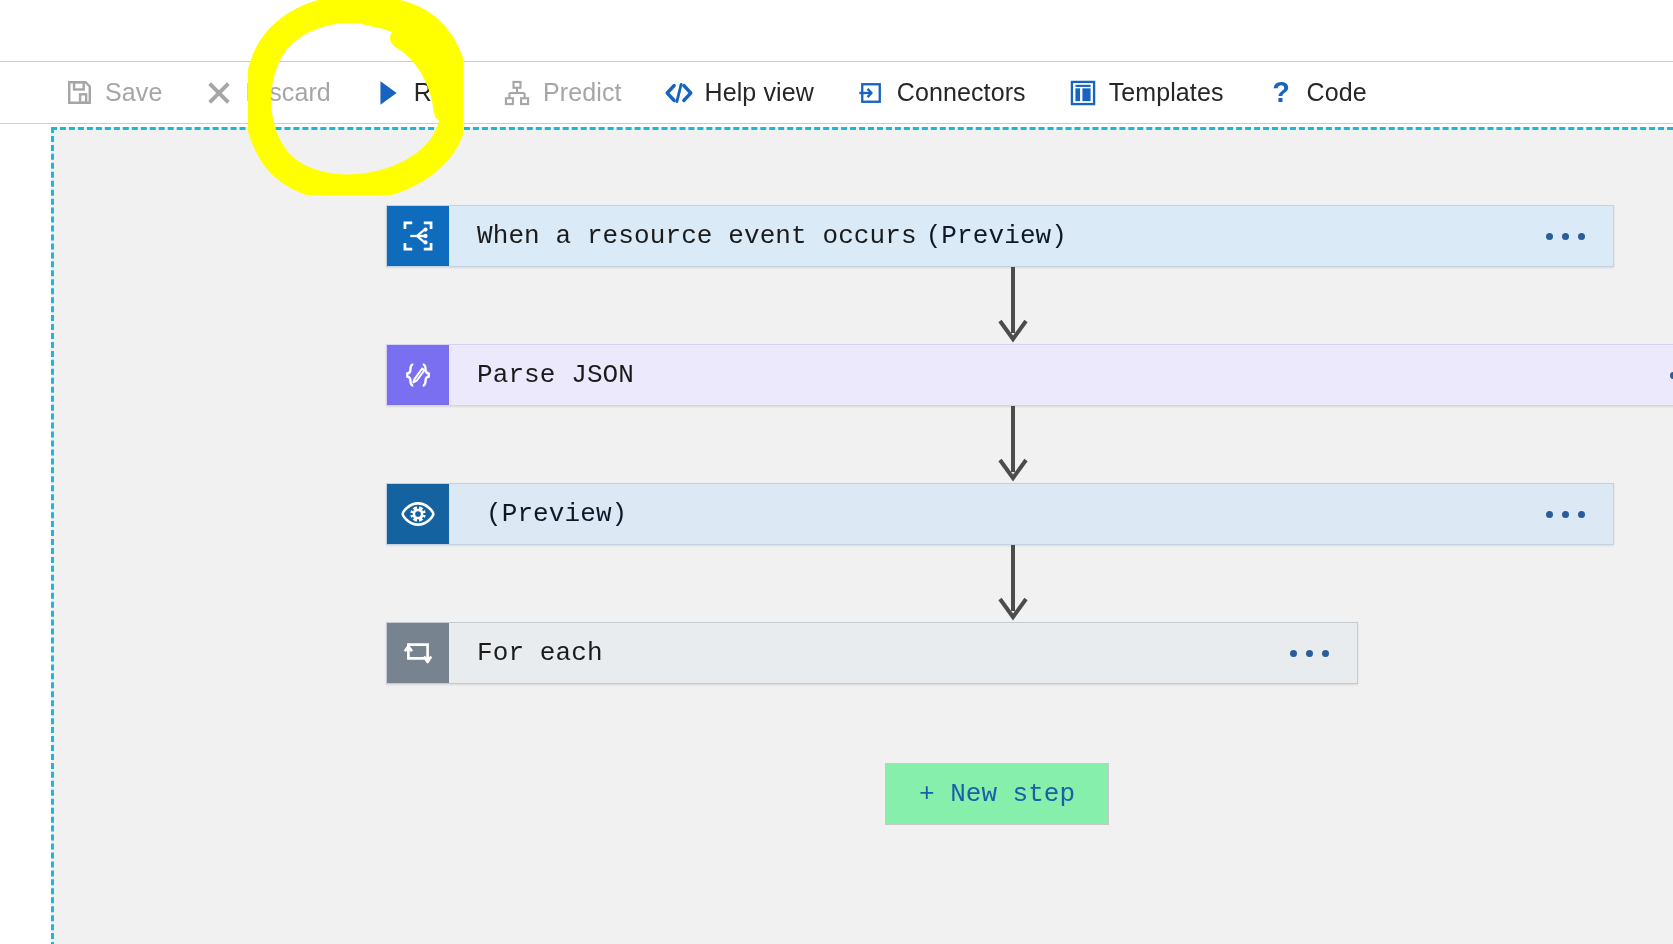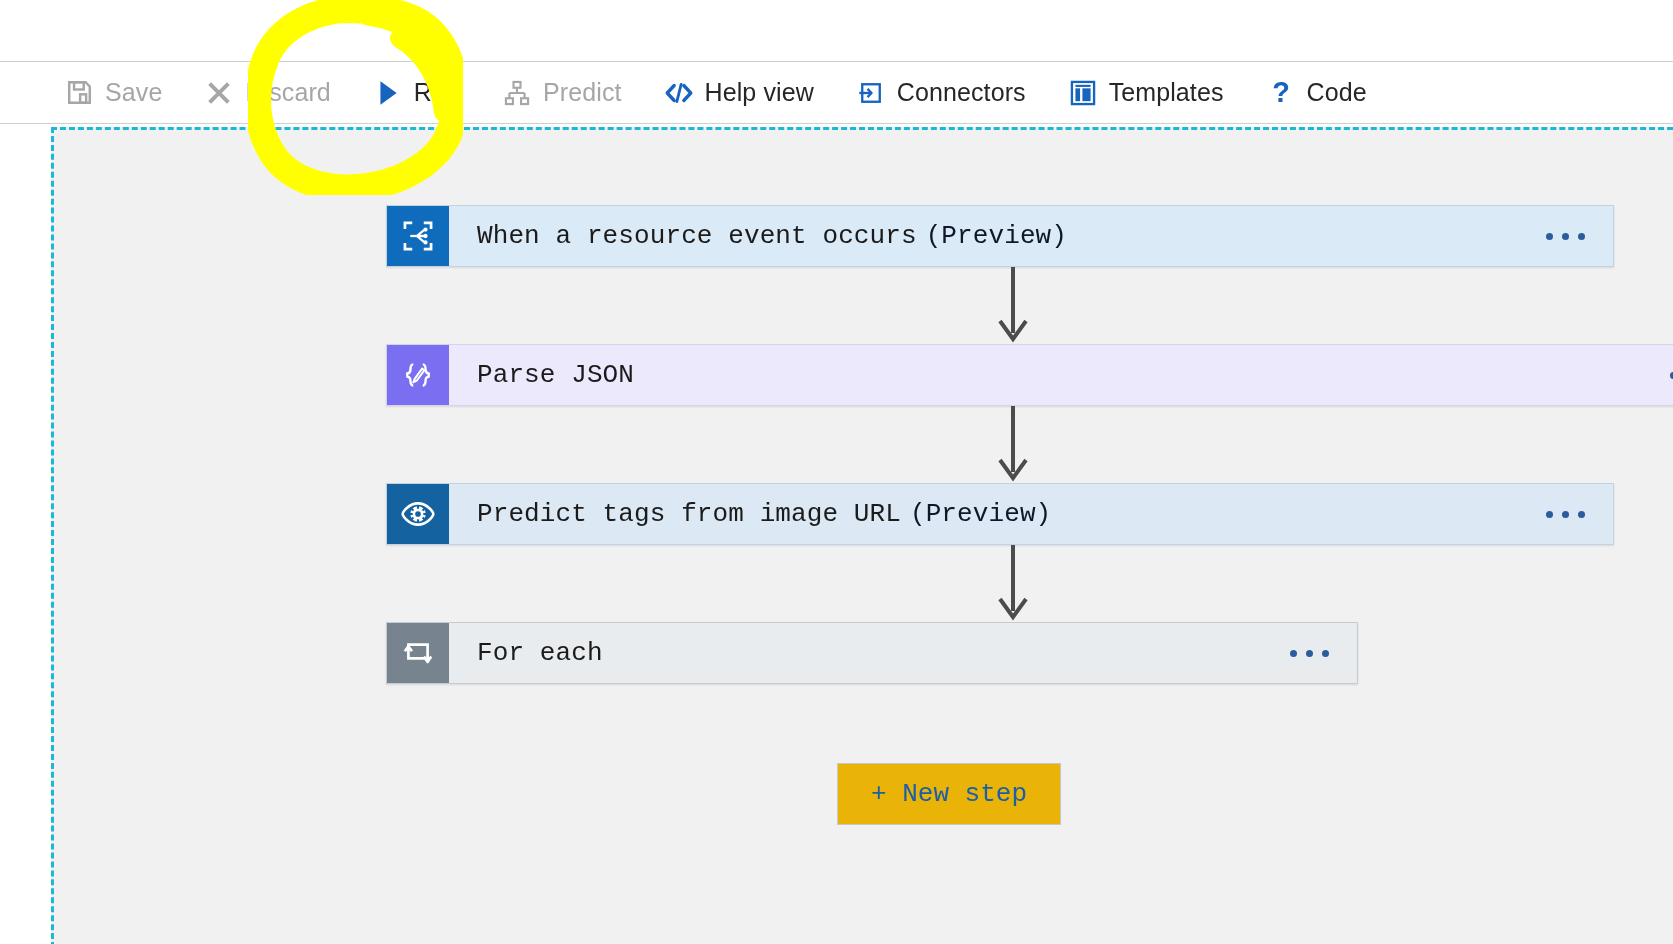--- a/index.html
+++ b/index.html
@@ -123,26 +123,27 @@
   
   .arrow { position: absolute; width: 40px; }
   .arrow svg { display: block; }
 
   
   .new-step {
     position: absolute;
     display: flex;
     align-items: center;
     justify-content: center;
-    background: #eab308;
+    background: #86efac;
     border: 1px solid #c8c8c8;
     font-size: 26px;
     color: #1b5fa8;
     cursor: pointer;
     white-space: nowrap;
+    margin-left: 48px;
   }
 
   
   .annot {
     position: absolute;
     left: 248px; top: 0px;
     width: 215px; height: 195px;
     pointer-events: none;
     z-index: 20;
   }
@@ -316,21 +317,20 @@
               <rect x="9.4" y="16.1" width="3.1" height="1.8"></rect>
               <rect x="21.5" y="16.1" width="3.1" height="1.8"></rect>
               <rect x="11.1" y="11.5" width="1.8" height="3.1" transform="rotate(-45 12 13)"></rect>
               <rect x="21.1" y="19.5" width="1.8" height="3.1" transform="rotate(-45 22 21)"></rect>
               <rect x="21.1" y="11.5" width="1.8" height="3.1" transform="rotate(45 22 13)"></rect>
               <rect x="11.1" y="19.5" width="1.8" height="3.1" transform="rotate(45 12 21)"></rect>
             </g>
           </svg>
         </div>
         <div class="card-title">
-          <span>Predict tags from image URL</span>
           <span class="preview">(Preview)</span>
         </div>
         <div class="card-menu">
           <span class="dots">
               <i></i>
               <i></i>
               <i></i>
             </span>
         </div>
       </div>

